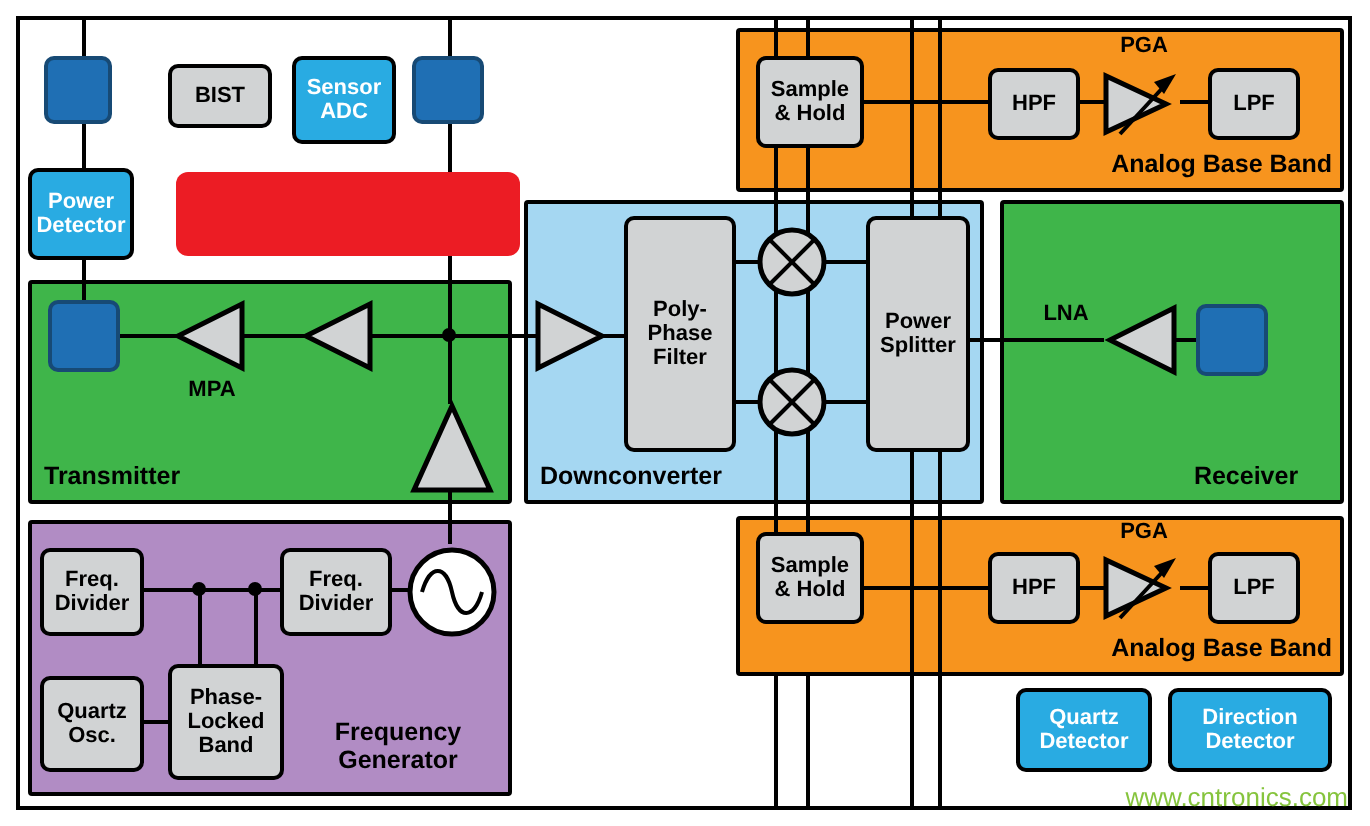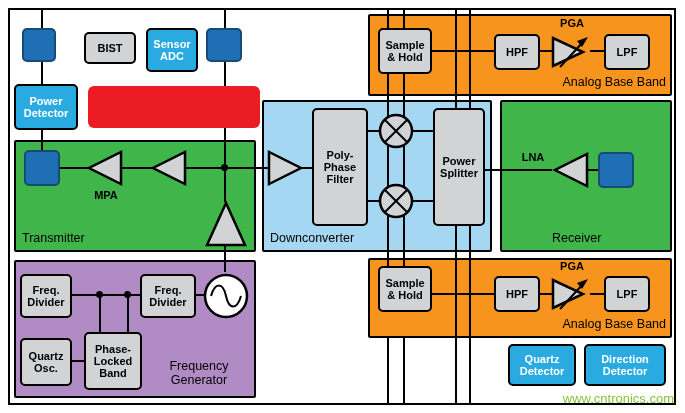--- a/index.html
+++ b/index.html
@@ -16,21 +16,21 @@
   .wire{position:absolute;background:var(--wire,#000);z-index:2}
   .dot{position:absolute;width:7px;height:7px;border-radius:50%;background:#000;z-index:3}
   .box{position:absolute;border:2px solid #000;border-radius:5px;box-sizing:border-box;
        display:flex;align-items:center;justify-content:center;text-align:center;
        font-weight:bold;font-size:11px;line-height:1.12;z-index:3;padding:1px}
   .graybox{background:var(--gray,#d1d3d4);color:#000}
   .cyanbox{background:var(--cyan,#29abe2);color:#fff}
   .bluesq{position:absolute;background:var(--blue,#1f6fb4);border:2px solid #174a75;border-radius:5px;box-sizing:border-box;z-index:3}
   .redbox{position:absolute;background:var(--red,#ec1c24);border-radius:6px;z-index:3}
   .shape{position:absolute;z-index:3;line-height:0}
-  .lbl{position:absolute;font-weight:normal;font-size:12.5px;z-index:4;line-height:1.1}
+  .lbl{position:absolute;font-weight:bold;font-size:12.5px;z-index:4;line-height:1.1}
   .slbl{position:absolute;font-weight:bold;font-size:11px;z-index:4;line-height:1;text-align:center}
   .watermark{position:absolute;font-weight:normal;font-size:13px;z-index:5;color:var(--watermark,#86c43d);text-align:right}
 </style>
 </head>
 <body>
 
 <div class="frame"></div>
 
 <div class="container c-green" style="left:14px;top:140px;width:242px;height:112px"></div>
 <div class="container c-lblue" style="left:262px;top:100px;width:230px;height:152px"></div>
@@ -81,21 +81,21 @@
 <div class="dot" style="left:124px;top:291px"></div>
 
 <div class="bluesq" style="left:22px;top:28px;width:34px;height:34px"></div>
 <div class="box graybox" style="left:84px;top:32px;width:52px;height:32px">
     <span>BIST</span>
   </div>
 <div class="box cyanbox" style="left:146px;top:28px;width:52px;height:44px">
     <span>Sensor ADC</span>
   </div>
 <div class="bluesq" style="left:206px;top:28px;width:36px;height:34px"></div>
-<div class="box cyanbox" style="left:14px;top:84px;width:64px;height:46px">
+<div class="box cyanbox" style="left:14px;top:84px;width:53px;height:46px">
     <span>Power Detector</span>
   </div>
 <div class="redbox" style="left:88px;top:86px;width:172px;height:42px"></div>
 
 <div class="bluesq" style="left:24px;top:150px;width:36px;height:36px"></div>
 <div class="shape" style="left:86px;top:149px">
   <svg width="38" height="38">
       <polygon points="35,3 35,35 3,19" style="fill:var(--gray,#d1d3d4)" stroke="#000" stroke-width="2.5"></polygon>
     </svg>
 </div>
@@ -139,21 +139,21 @@
   </div>
 <div class="lbl" style="left:270px;top:232px">Downconverter</div>
 
 <div class="slbl" style="left:516px;top:152px;width:34px;">LNA</div>
 <div class="shape" style="left:552px;top:151px">
   <svg width="38" height="38">
       <polygon points="35,3 35,35 3,19" style="fill:var(--gray,#d1d3d4)" stroke="#000" stroke-width="2.5"></polygon>
     </svg>
 </div>
 <div class="bluesq" style="left:598px;top:152px;width:36px;height:36px"></div>
-<div class="lbl" style="left:552px;top:232px;width:86px;text-align:left">Receiver</div>
+<div class="lbl" style="left:580px;top:232px;width:86px;text-align:center">Receiver</div>
 
 <div class="box graybox" style="left:378px;top:28px;width:54px;height:46px">
     <span>Sample &amp; Hold</span>
   </div>
 <div class="box graybox" style="left:494px;top:34px;width:46px;height:36px">
     <span>HPF</span>
   </div>
 <div class="slbl" style="left:552px;top:18px;width:40px">PGA</div>
 <div class="shape" style="left:550px;top:32px">
   <svg width="42" height="40">

